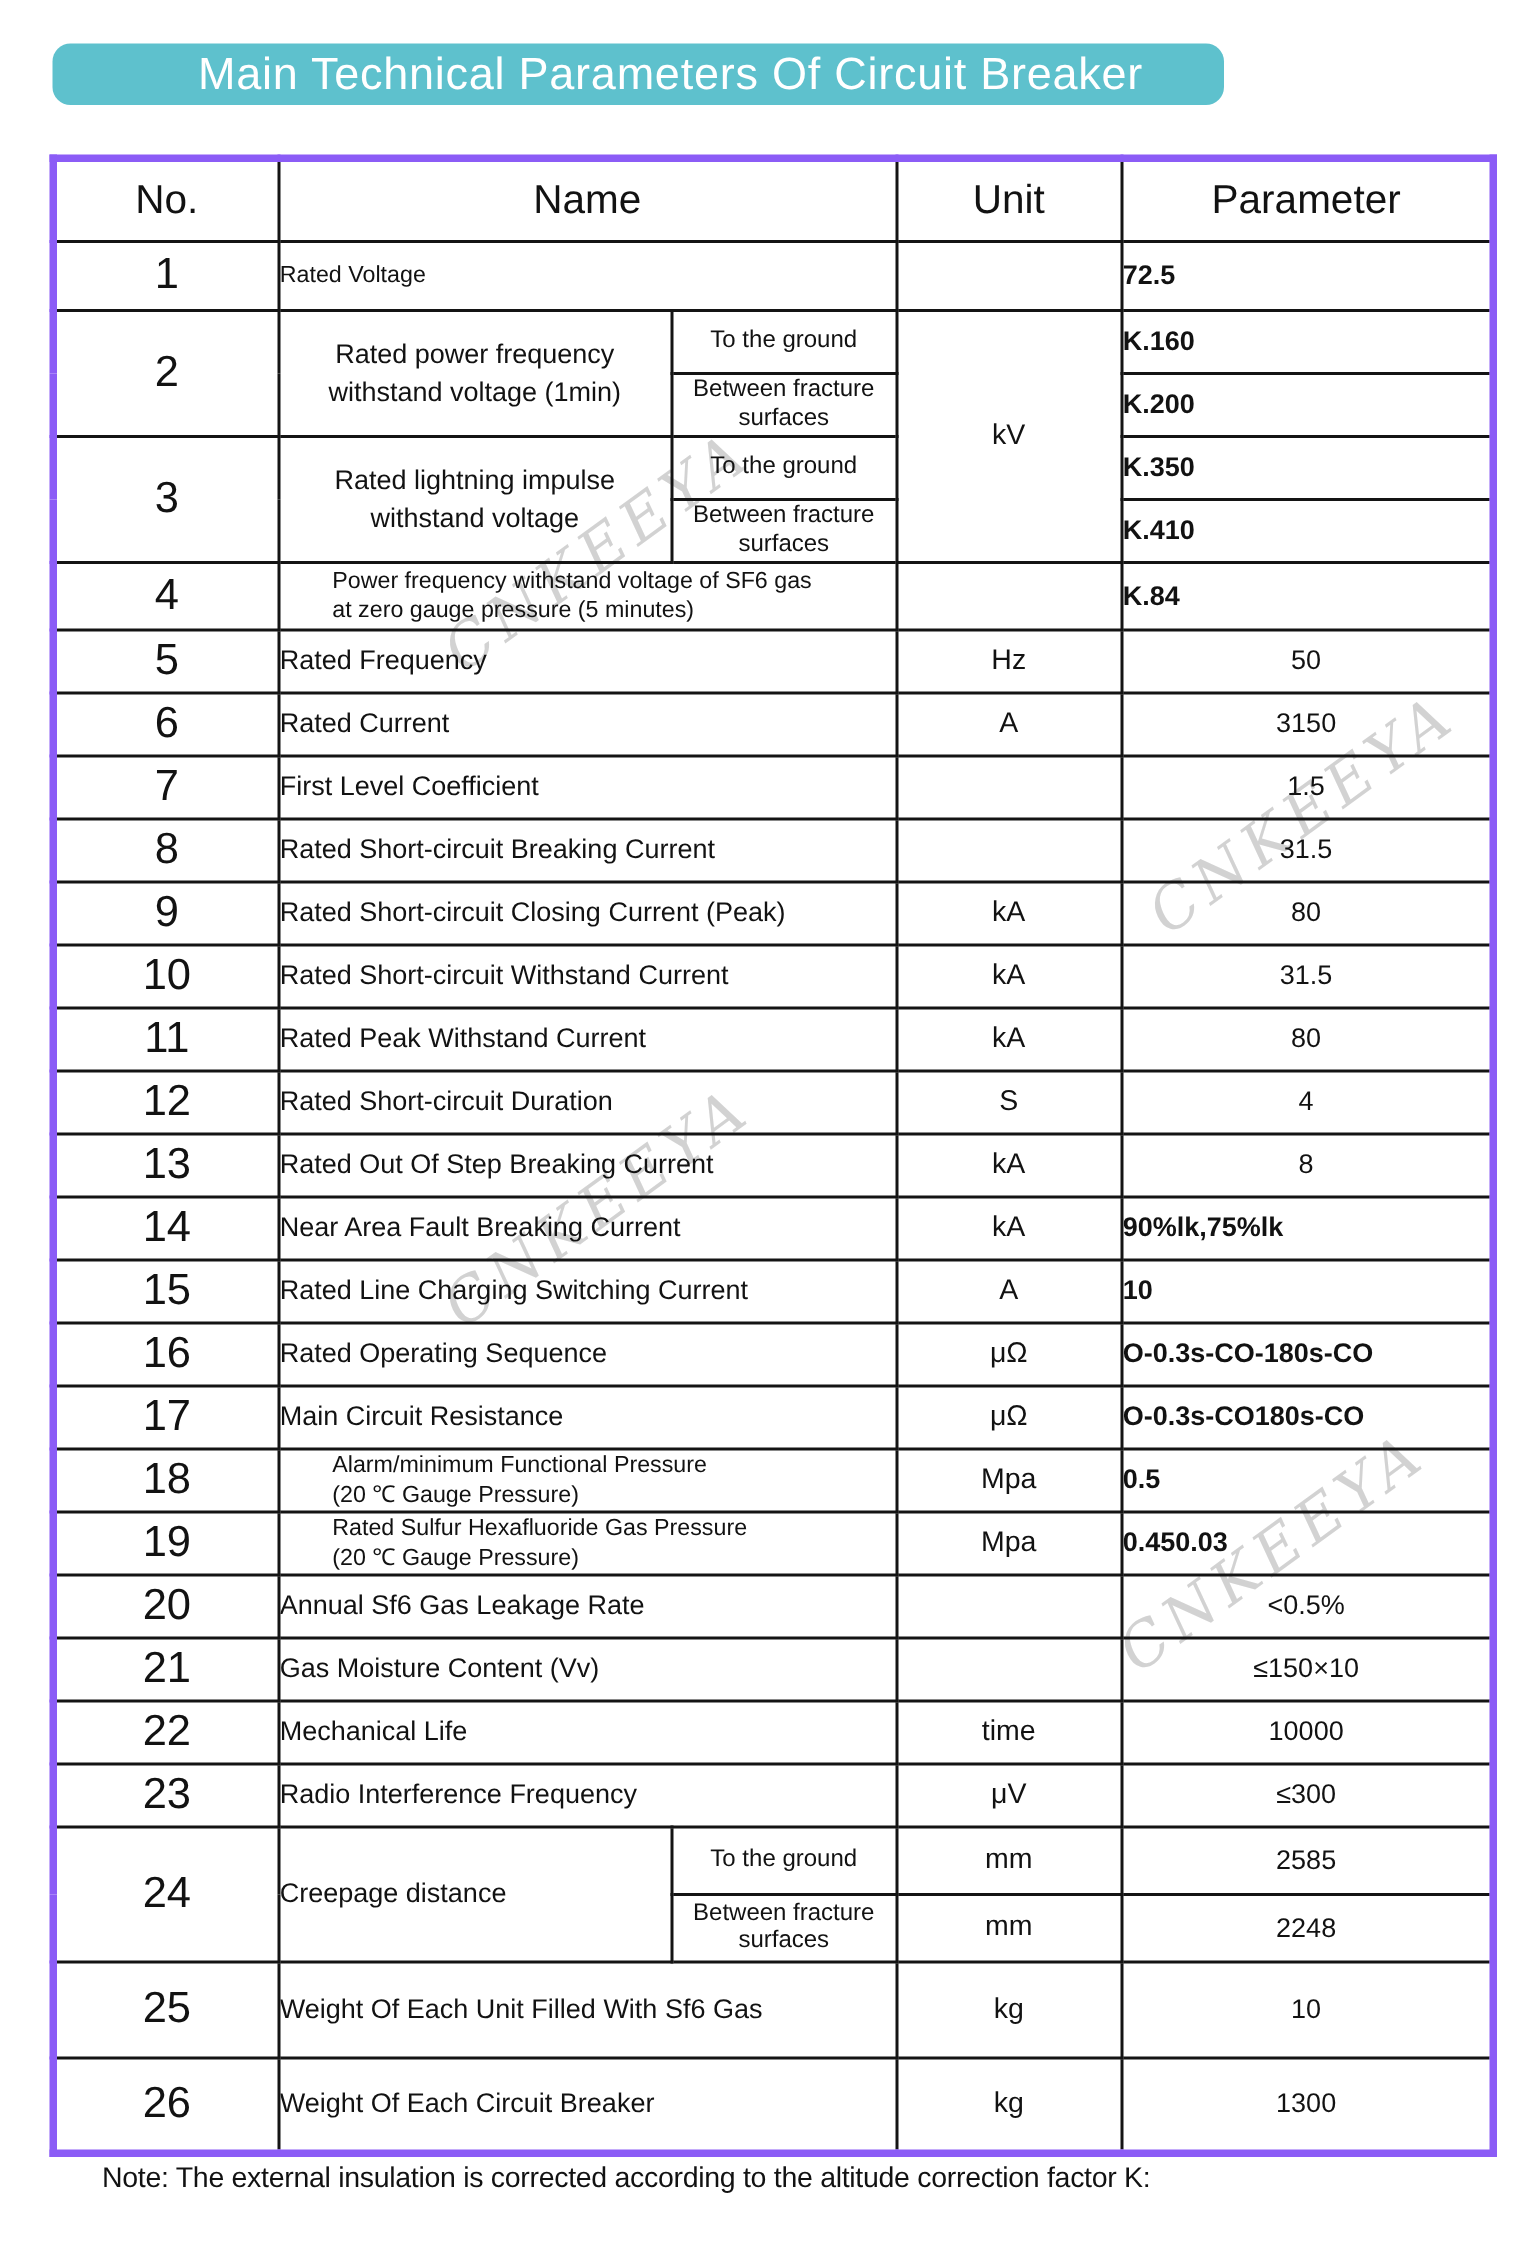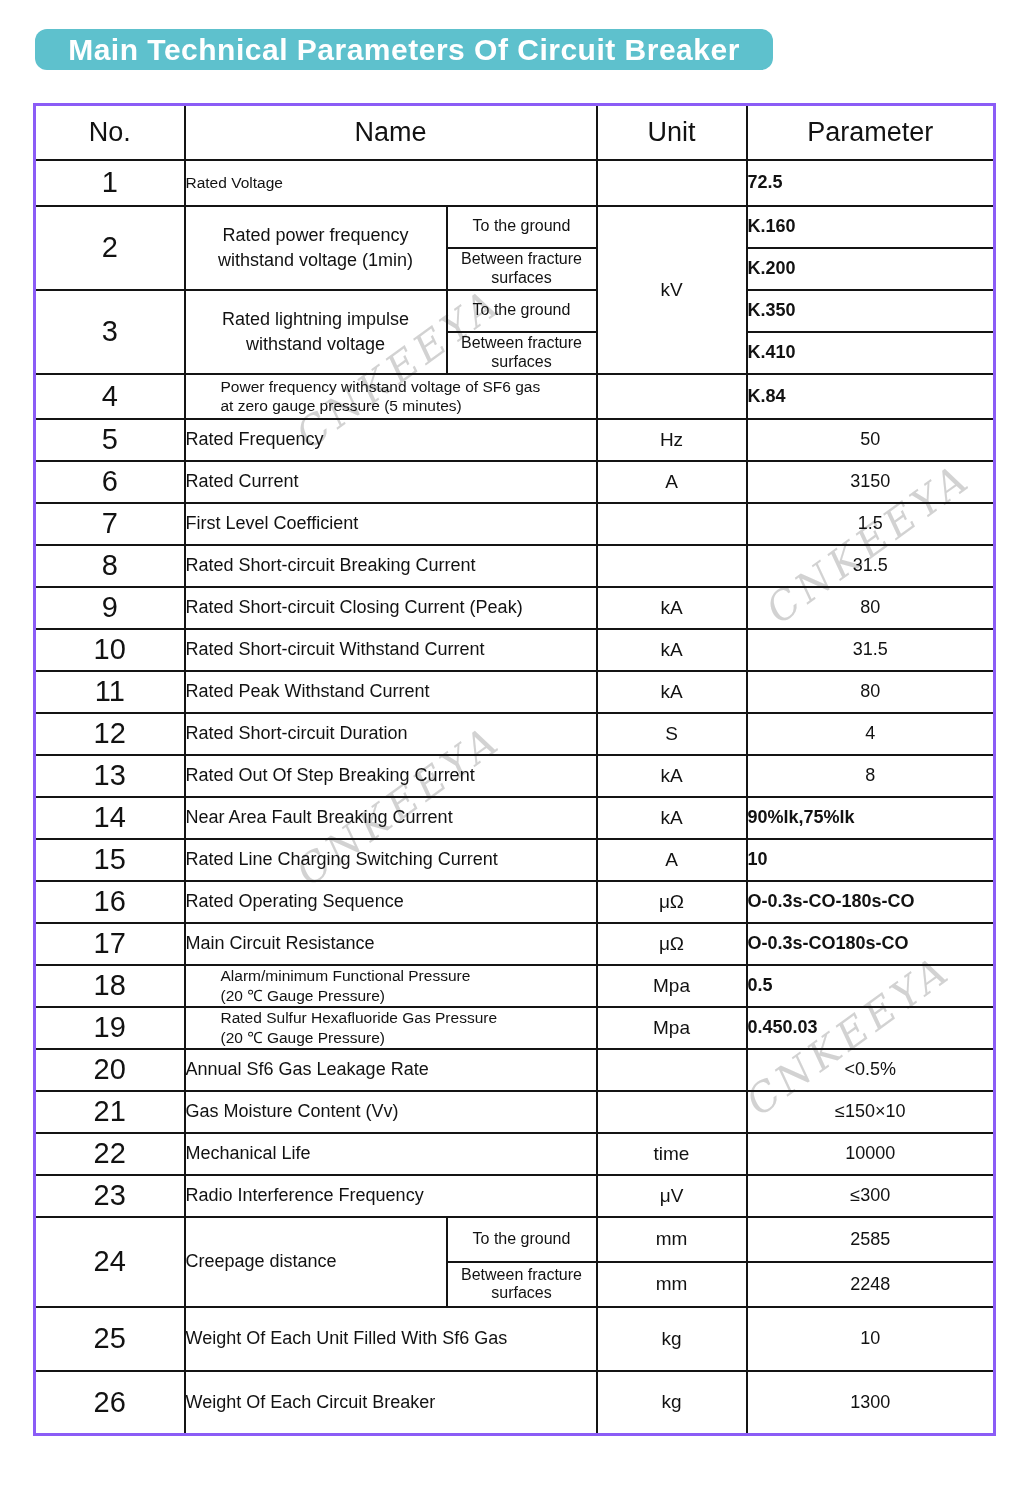--- a/index.html
+++ b/index.html
@@ -4,22 +4,23 @@
 <style>
   html,body{margin:0;padding:0;}
   body{
     width:1025px;height:1510px;position:relative;background:#ffffff;
     font-family:"Liberation Sans",sans-serif;color:#121212;
   }
   
   .title-pill{
     position:absolute;left:35px;top:29px;width:738px;height:41px;
     border-radius:12px;display:flex;align-items:center;justify-content:center;
-    color:#ffffff;font-weight:bold;font-size:30px;letter-spacing:0.5px;
+    color:#ffffff;font-weight:normal;font-size:30px;letter-spacing:0.5px;
     z-index:3;
+    padding-left:43px;
   }
   
   .wm{
     position:absolute;z-index:1;
     font-family:"DejaVu Serif",serif;font-style:italic;
     font-size:40px;letter-spacing:5px;color:#c8c8c8;opacity:0.8;
     transform:rotate(-36deg);white-space:nowrap;
   }
   .wm1{left:278px;top:345px;}
   .wm2{left:748px;top:520px;}
@@ -27,21 +28,21 @@
   .wm4{left:728px;top:1012px;}
   
   table.spec{
     position:absolute;left:33px;top:103px;width:960px;z-index:2;
     border-collapse:collapse;table-layout:fixed;background:transparent;
   }
   table.spec td,table.spec th{
     border:2px solid #141414;padding:0;vertical-align:middle;background:transparent;
     overflow:hidden;
   }
-  table.spec{border:3px solid #8b5cf6;}
+  table.spec{border:5px solid #8b5cf6;}
   th{font-weight:normal;font-size:27px;}
   tr.rh-head{height:55px;}
   tr.rh-46{height:46px;}
   tr.rh-42{height:42px;}
   tr.rh-45{height:45px;}
   tr.rh-50{height:42px;}
   tr.rh-56{height:64px;}
   td.no{font-size:29px;text-align:center;}
   td.name{font-size:18px;text-align:left;padding-left:13px;padding-right:6px;}
   td.name-c{font-size:18px;text-align:center;padding:0 10px;line-height:1.35;}
@@ -270,13 +271,14 @@
     <tr class="rh-56">
       <td class="no">26</td>
       <td class="name" colspan="2">Weight Of Each Circuit Breaker</td>
       <td class="unit">kg</td>
       <td class="param">1300</td>
     </tr>
   </tbody>
 </table>
 
 <div class="note">
+  <span class="ln">Note: The external insulation is corrected according to the altitude correction factor K:</span>
 </div>
 
 </body></html>

